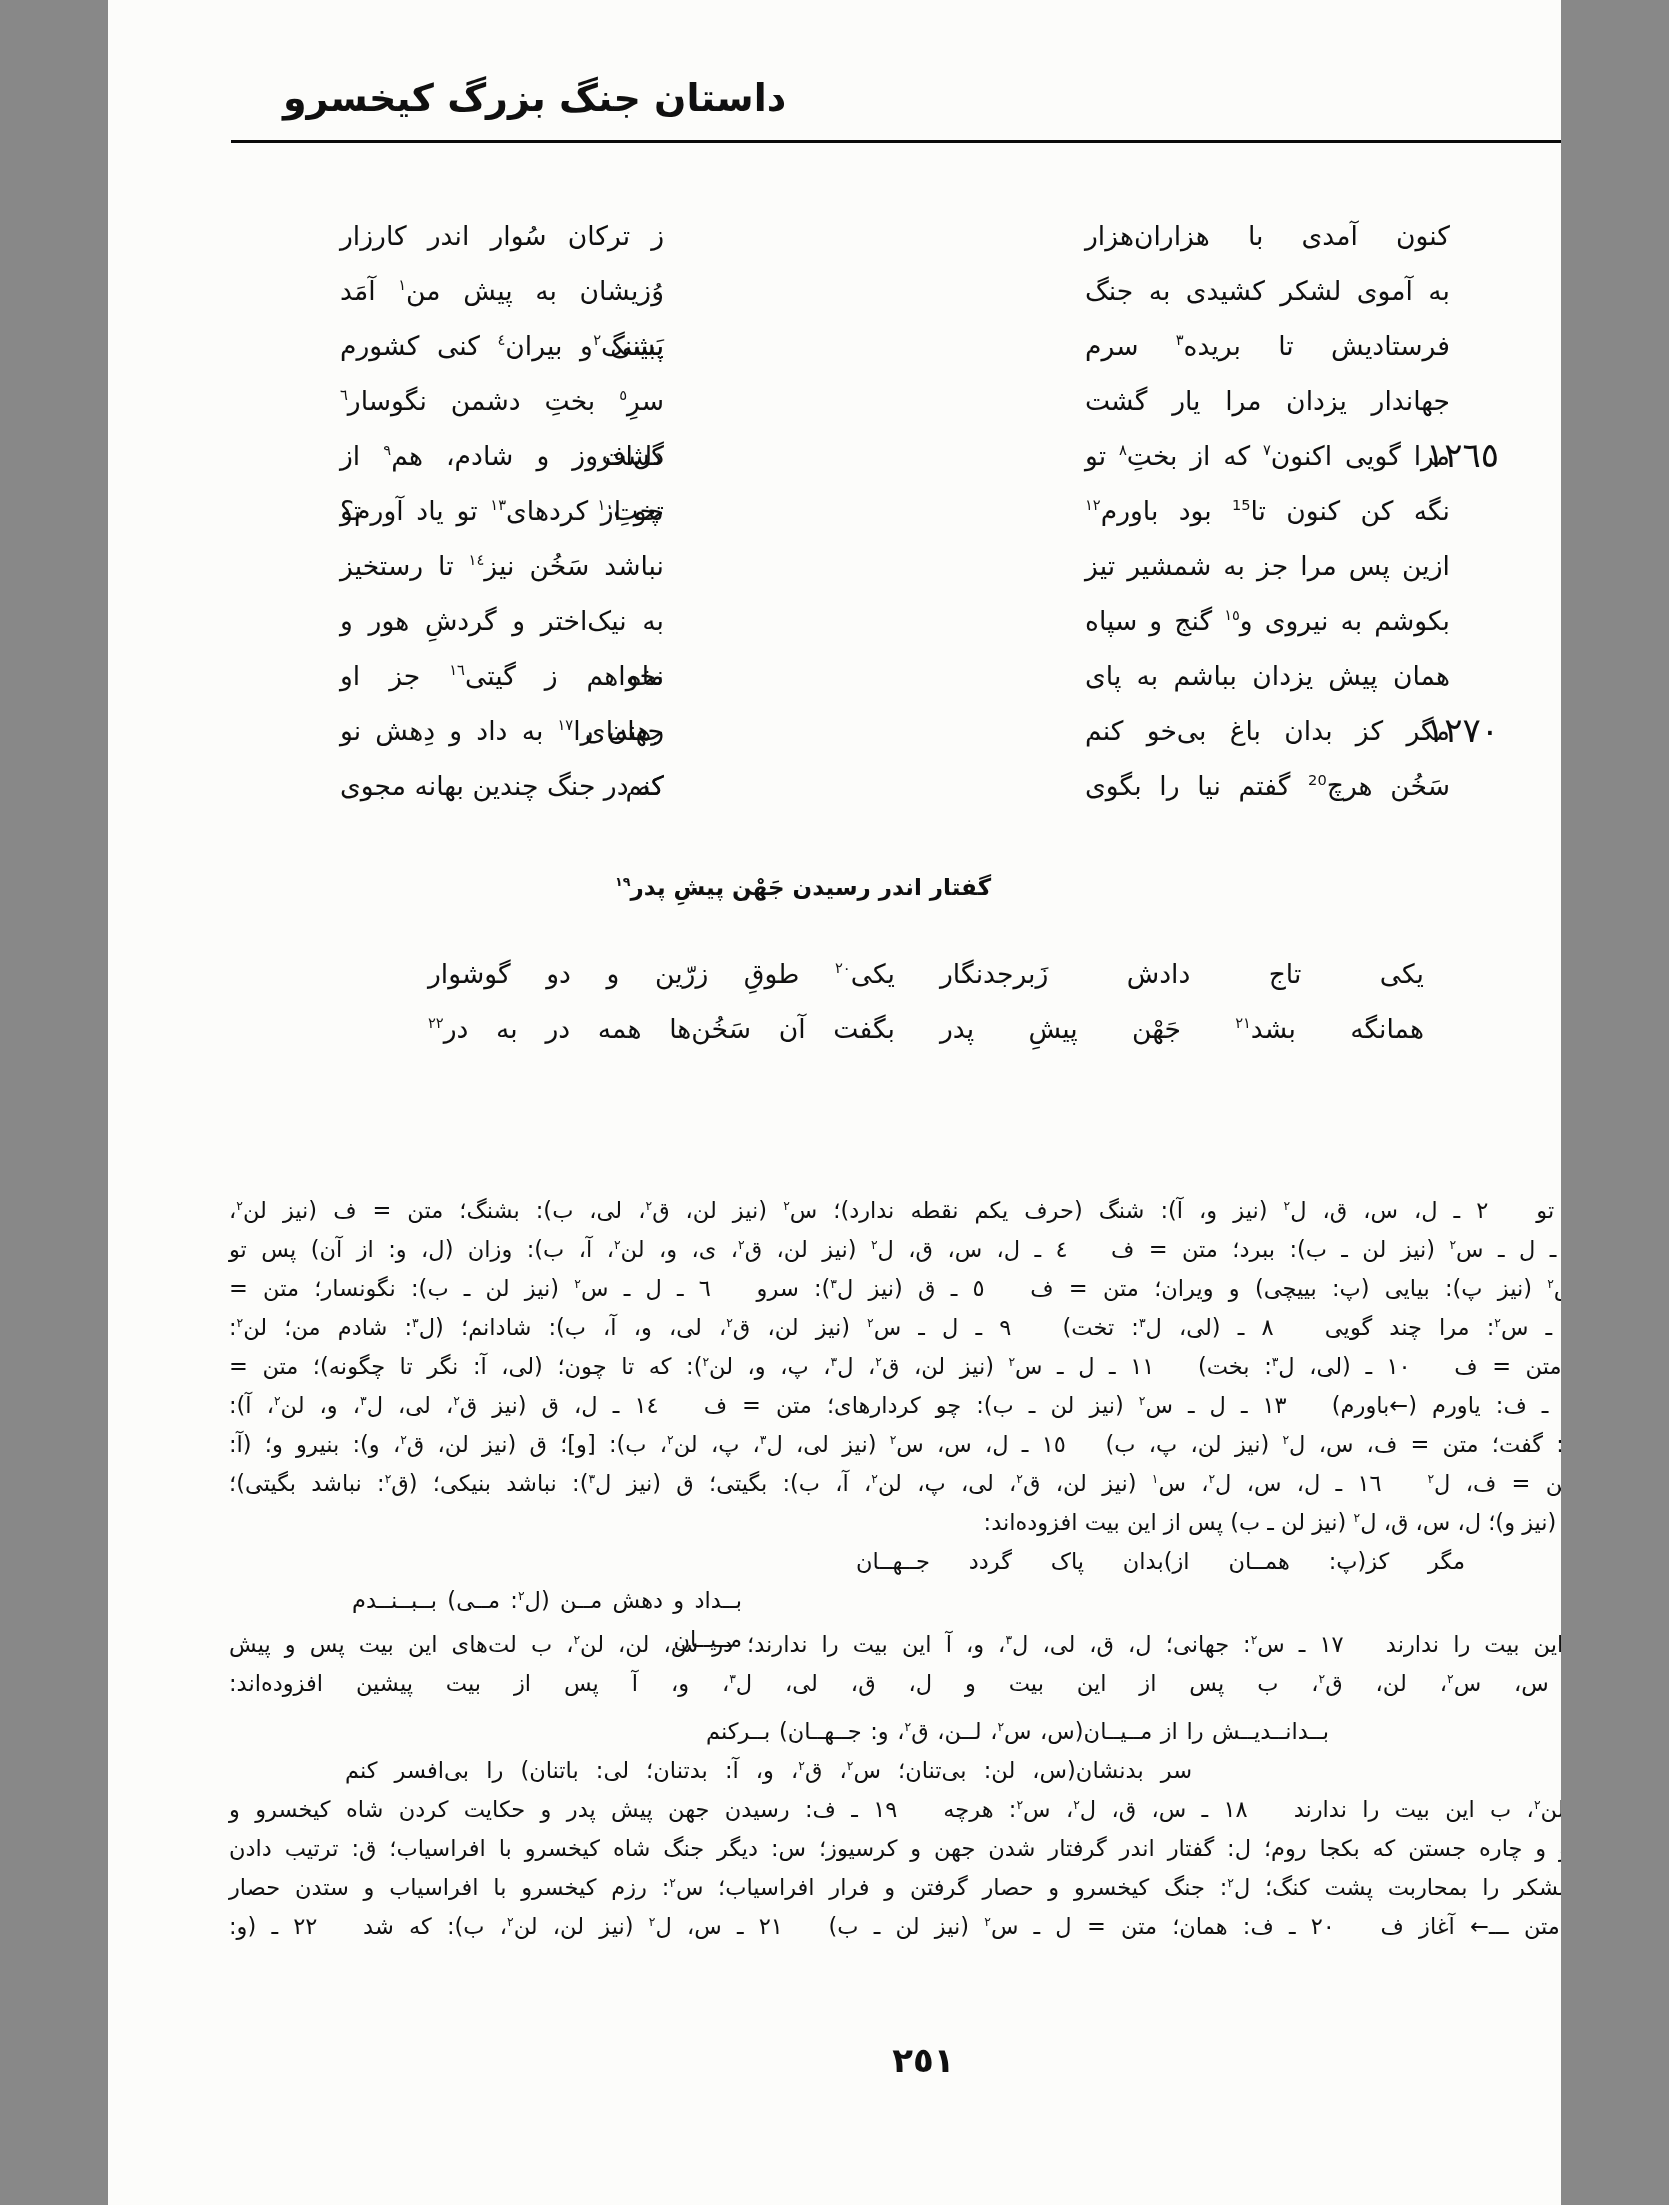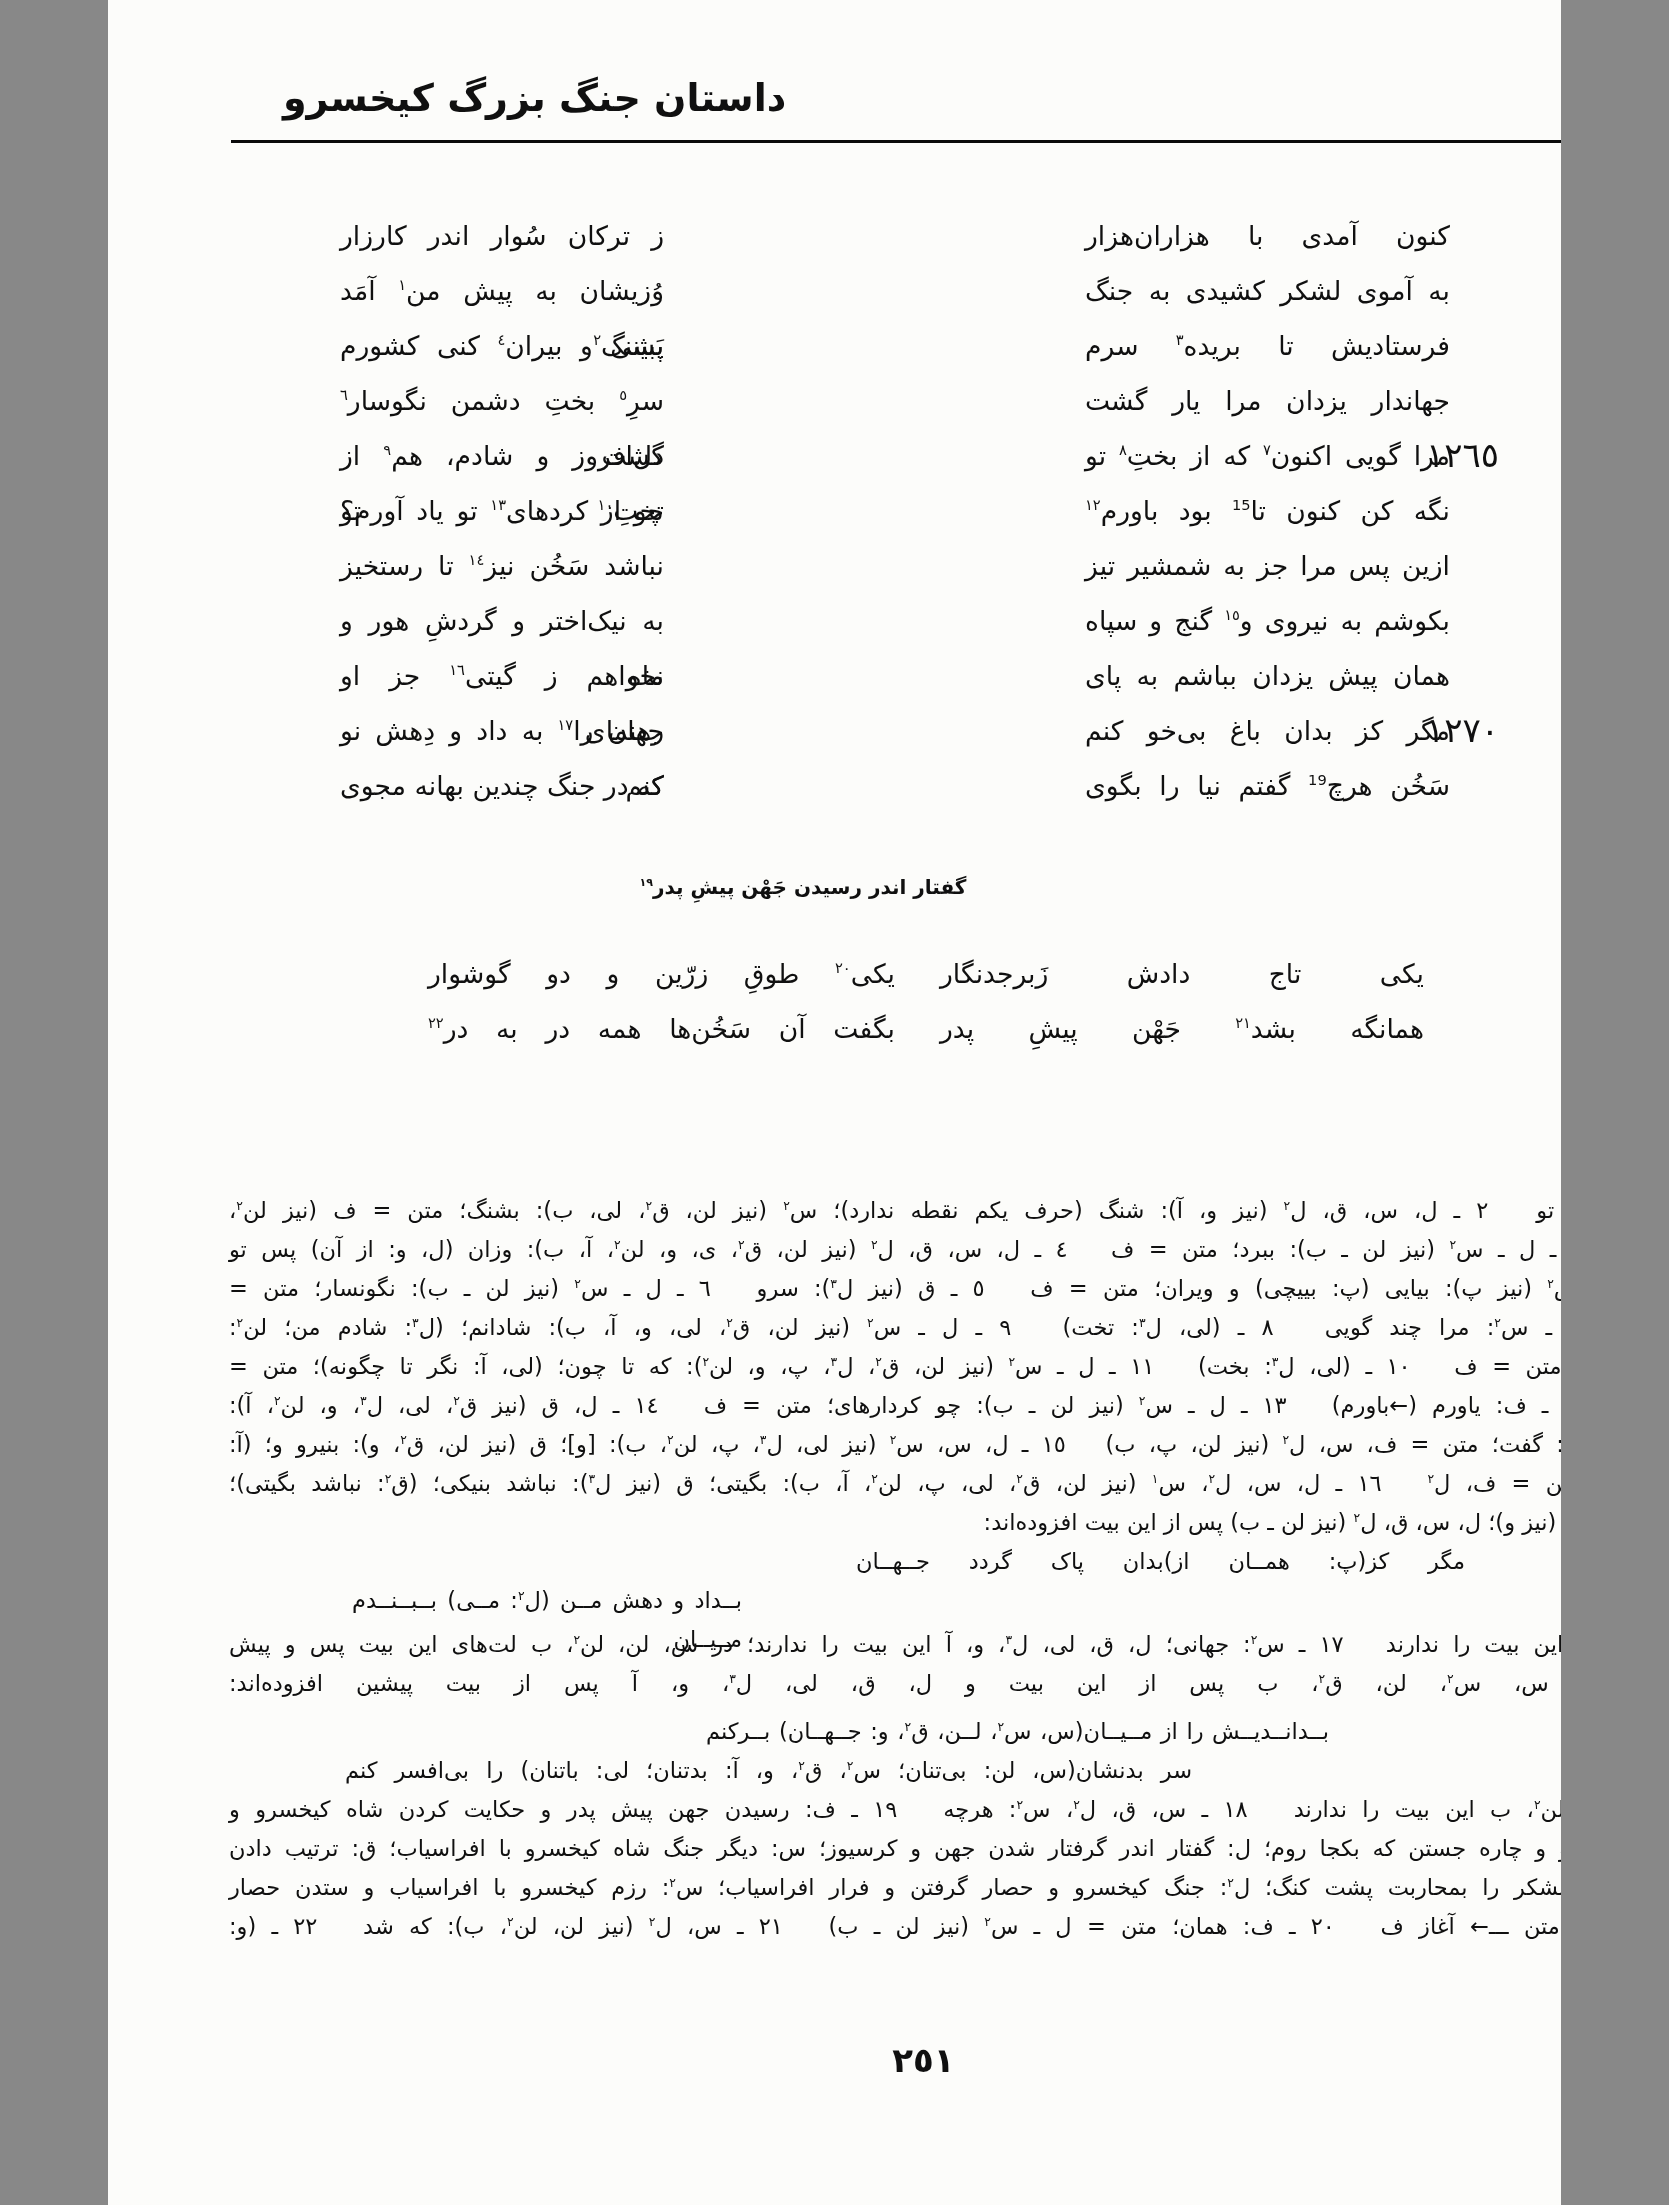--- a/index.html
+++ b/index.html
@@ -13,21 +13,21 @@
   .vrow{display:flex;height:55px;align-items:center;direction:rtl;}
   .vnum{width:49px;font-size:34px;line-height:55px;text-align:center;flex:none;}
   .hemi{font-size:26.6px;line-height:55px;height:55px;text-align:justify;text-align-last:justify;
         text-justify:inter-word;flex:none;overflow:visible;}
   .h1col{width:365px;}
   .h2col{width:324px;}
   .h1col2{width:484px;}
   .h2col2{width:467px;}
   .vspacer{flex:1;}
   .section-heading{position:absolute;left:436px;top:858px;width:518px;height:59px;line-height:59px;
-        font-size:20px;font-weight:700;text-align:center;white-space:nowrap;}
+        font-size:23px;font-weight:700;text-align:center;white-space:nowrap;}
   .apparatus{position:absolute;left:121px;top:1191px;width:1427px;font-size:22.5px;}
   .fn{height:39px;line-height:39px;text-align:justify;text-align-last:justify;text-justify:inter-word;}
   .fn.start{text-align-last:right;}
   .fn.short{text-align-last:right;}
   .fn.q1a{margin-right:191px;margin-left:627px;}
   .fn.q1b{margin-right:914px;margin-left:123px;}
   .fn.q2{margin-right:327px;margin-left:477px;}
   .fn.q3{margin-right:464px;margin-left:116px;}
   .gap7{margin-top:4.8px;}
   .gap14{margin-top:9.5px;}
@@ -99,21 +99,21 @@
       <div class="hemi h2col">نخواهم ز گیتی<sup>١٦</sup> جز او رهنمای</div>
     </div>
     <div class="vrow">
       <div class="vnum">١٢٧٠</div>
       <div class="hemi h1col">مگر کز بدان باغ بی‌خو کنم</div>
       <div class="vspacer"></div>
       <div class="hemi h2col">جهان را<sup>١٧</sup> به داد و دِهش نو کنم</div>
     </div>
     <div class="vrow">
       <div class="vnum"></div>
-      <div class="hemi h1col">سَخُن هرچ<sup>19</sup> گفتم نیا را بگوی</div>
+      <div class="hemi h1col">سَخُن هرچ<sup>20</sup> گفتم نیا را بگوی</div>
       <div class="vspacer"></div>
       <div class="hemi h2col">که در جنگ چندین بهانه مجوی</div>
     </div>
   </div>
 
   <div class="section-heading">گفتار اندر رسیدن جَهْن پیشِ پدر<sup>١٩</sup></div>
 
   <div class="poem2">
     <div class="vrow">
       <div class="hemi h1col2">یکی تاج دادش زَبرجدنگار</div>

